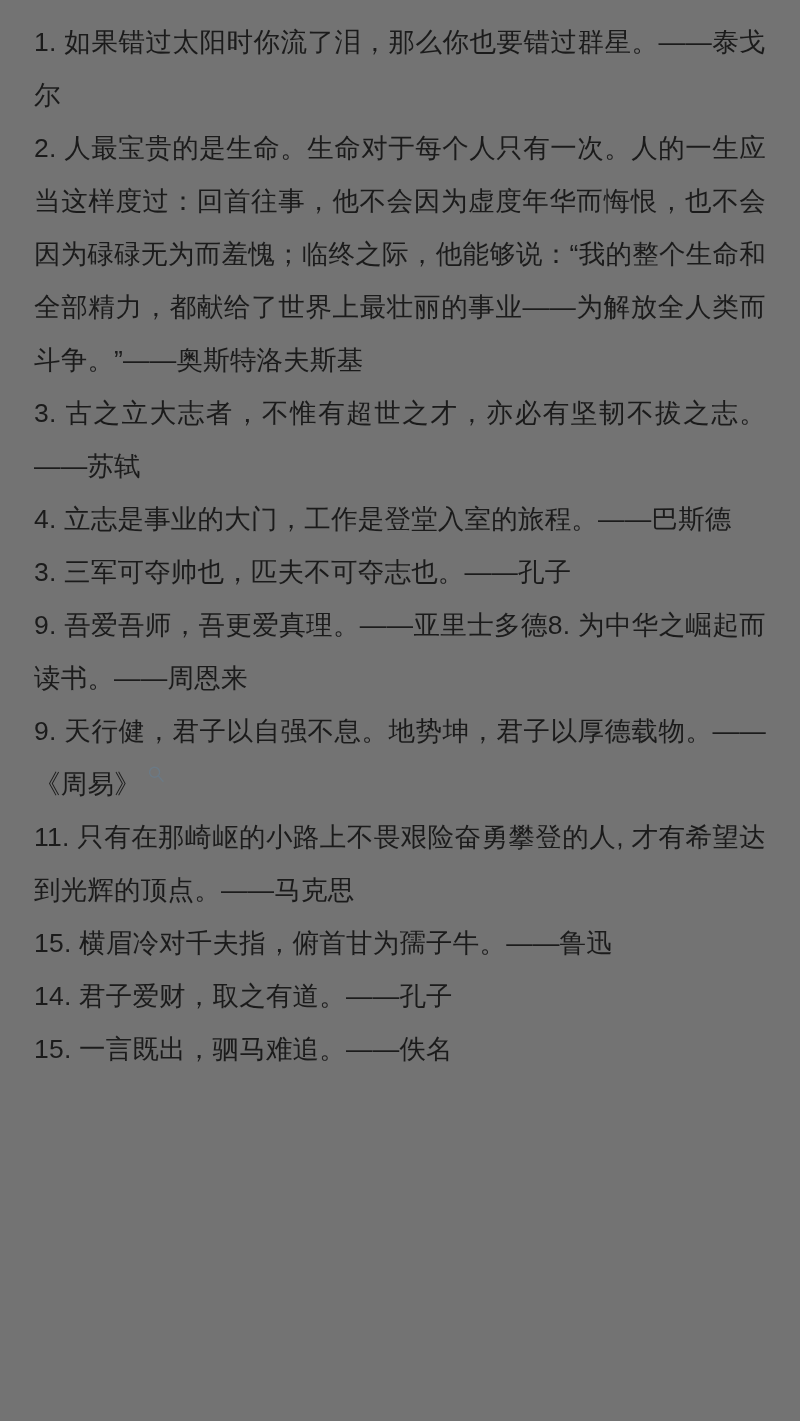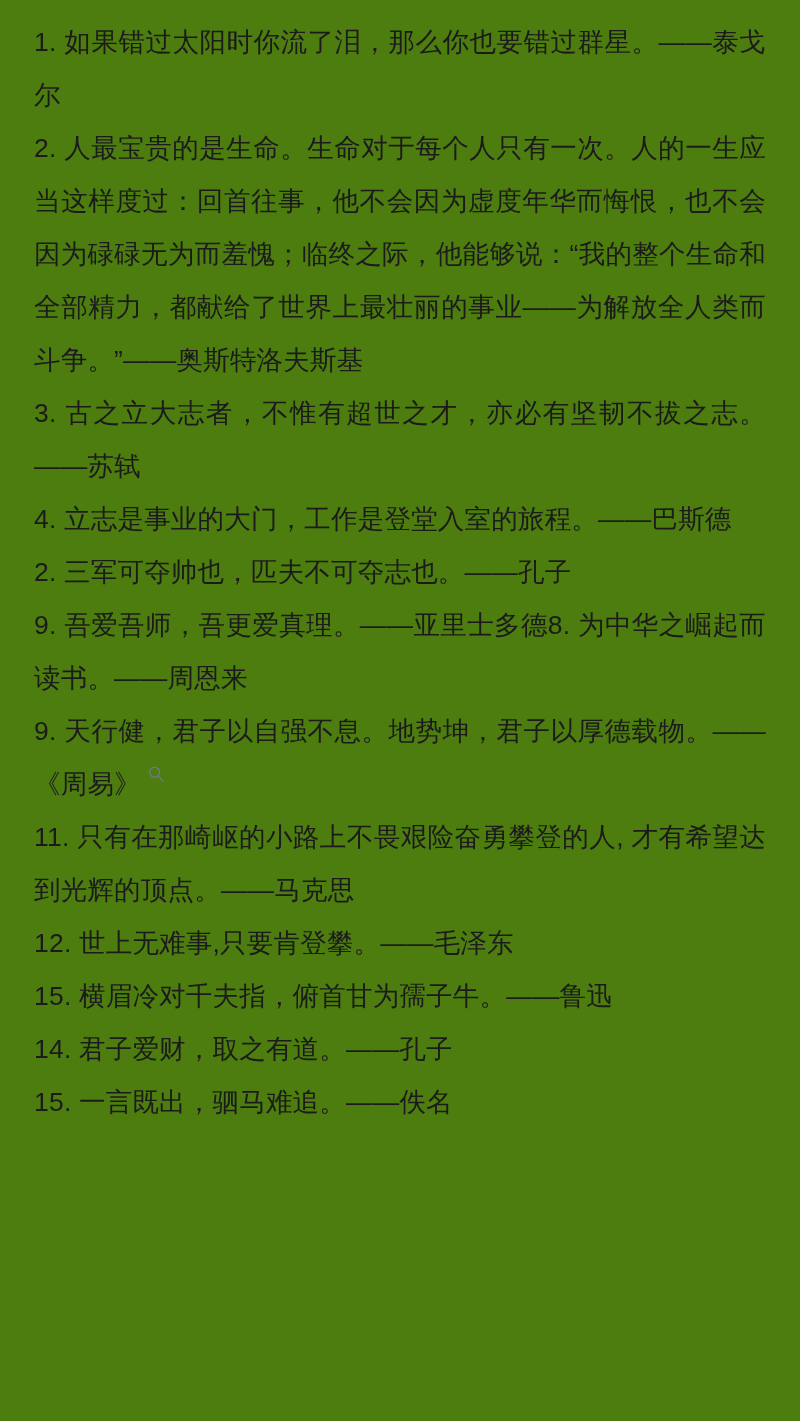--- a/index.html
+++ b/index.html
@@ -11,21 +11,21 @@
     width: 800px;
     min-height: 1421px;
     font-family: "Liberation Sans", "DejaVu Sans", sans-serif;
     color: #1a1a1a;
   }
   .page {
     width: 800px;
     min-height: 1421px;
     box-sizing: border-box;
     padding: 16px 34px 10px 34px;
-    background: #4d7c0f;
+    background: #737373;
   }
   .quote {
     font-size: 26.5px;
     line-height: 53px;
     letter-spacing: 0.2px;
     color: #1b1b1b;
     text-align: justify;
     word-break: break-word;
     margin: 0;
     position: relative;
@@ -64,42 +64,39 @@
   <p class="quote">
     <span class="quote-inline">3. 古之立大志者，不惟有超世之才，亦必有坚韧不拔之志。——苏轼</span>
   </p>
 
   <p class="quote">
     <span class="quote-inline">4. 立志是事业的大门，工作是登堂入室的旅程。——巴斯德</span>
   </p>
 
 
   <p class="quote">
-    <span class="quote-inline">2. 三军可夺帅也，匹夫不可夺志也。——孔子</span>
+    <span class="quote-inline">3. 三军可夺帅也，匹夫不可夺志也。——孔子</span>
   </p>
 
   <p class="quote">
     <span class="quote-inline">9. 吾爱吾师，吾更爱真理。——亚里士多德8. 为中华之崛起而读书。——周恩来</span>
   </p>
 
   <p class="quote">
     <span class="quote-inline">9. 天行健，君子以自强不息。地势坤，君子以厚德载物。——《周易》</span><span class="search-icon"><svg viewBox="0 0 18 18" fill="none" xmlns="http://www.w3.org/2000/svg">
           <circle cx="7.6" cy="7.2" r="5" stroke="#6b7a86" stroke-width="1.4"></circle>
           <line x1="11.3" y1="11" x2="16" y2="16.2" stroke="#6b7a86" stroke-width="1.4" stroke-linecap="round"></line>
         </svg></span>
   </p>
 
   <p class="quote">
     <span class="quote-inline">11. 只有在那崎岖的小路上不畏艰险奋勇攀登的人, 才有希望达到光辉的顶点。——马克思</span>
   </p>
 
 
-  <p class="quote">
-    <span class="quote-inline">12. 世上无难事,只要肯登攀。——毛泽东</span>
-  </p>
 
   <p class="quote">
     <span class="quote-inline">15. 横眉冷对千夫指，俯首甘为孺子牛。——鲁迅</span>
   </p>
 
   <p class="quote">
     <span class="quote-inline">14. 君子爱财，取之有道。——孔子</span>
   </p>
 
   <p class="quote">

